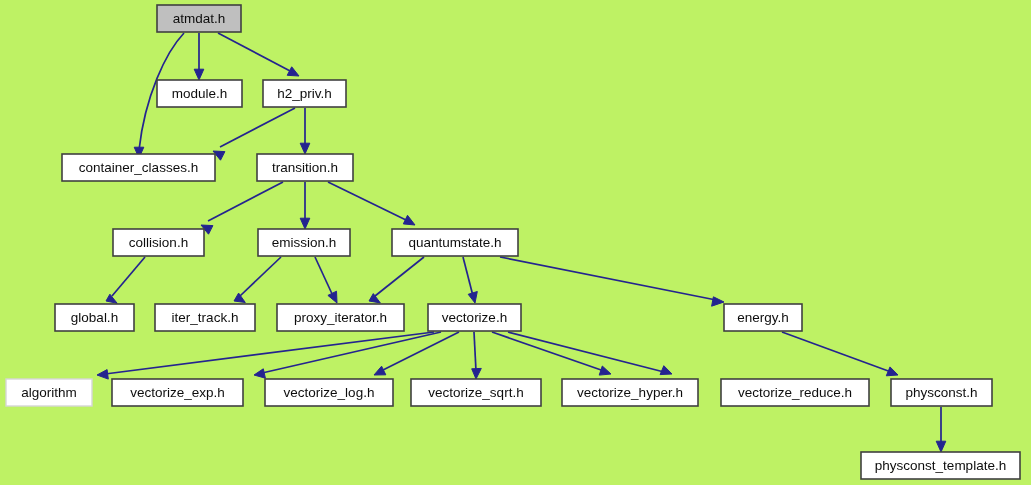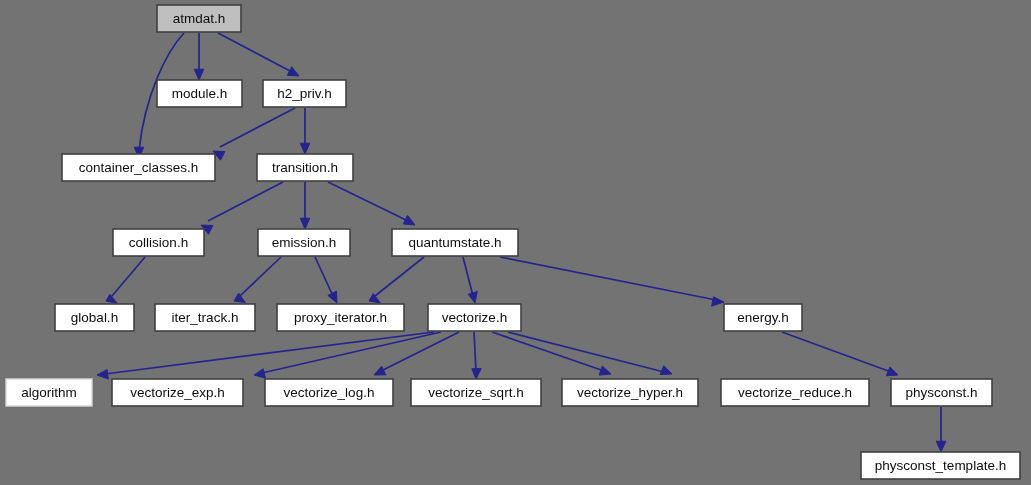--- a/index.html
+++ b/index.html
@@ -8,21 +8,21 @@
     padding: 0;
     background: #ffffff;
   }
   body {
     font-family: "Liberation Sans", sans-serif;
   }
   #graph-root {
     position: relative;
     width: 1031px;
     height: 485px;
-    background: #737373;
+    background: #bef264;
     overflow: hidden;
   }
   #graph-svg {
     position: absolute;
     left: 0;
     top: 0;
     width: 1031px;
     height: 485px;
   }
   .node-rect {

